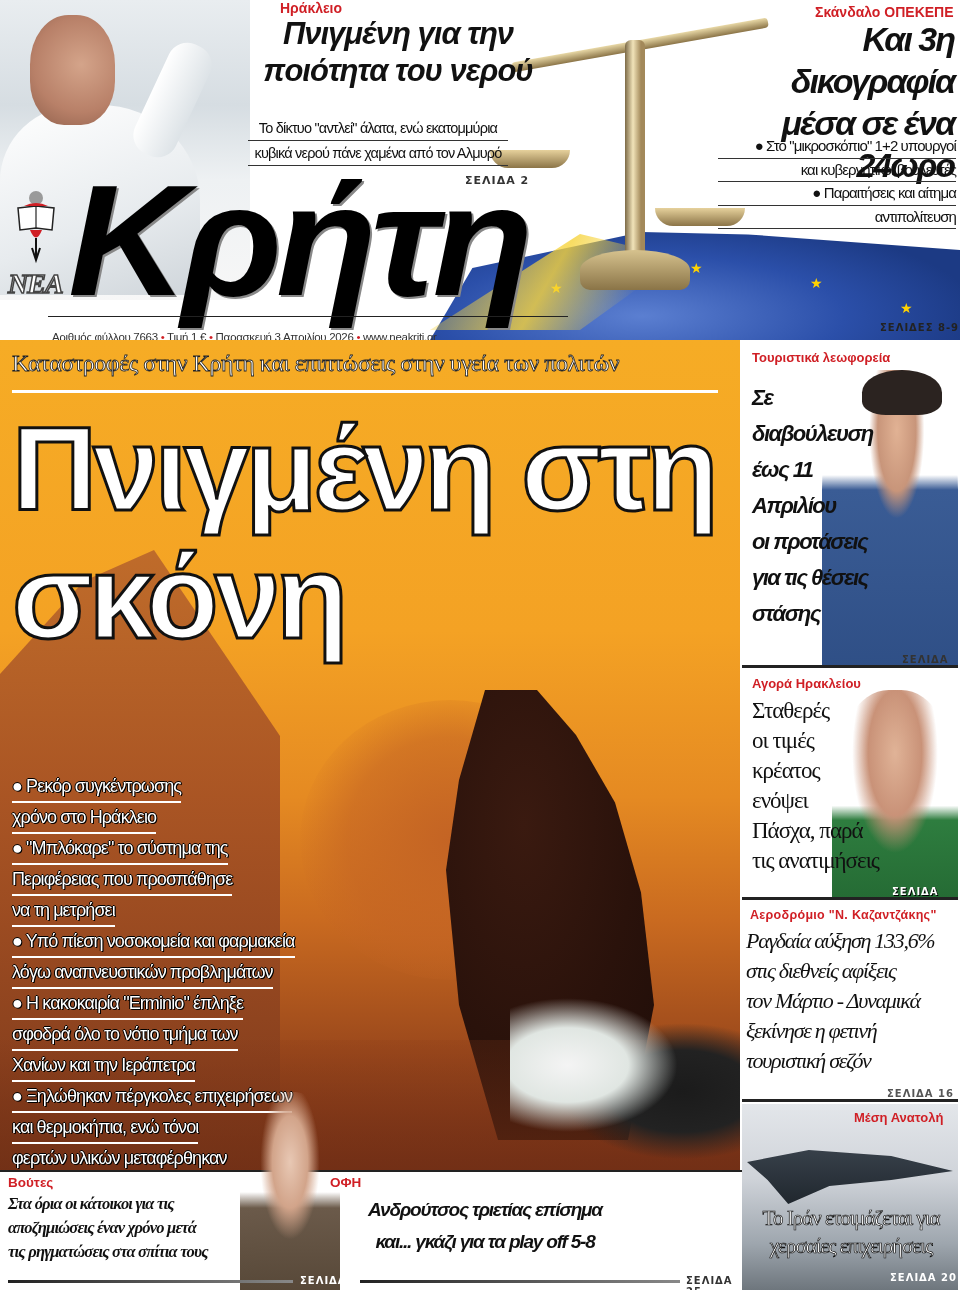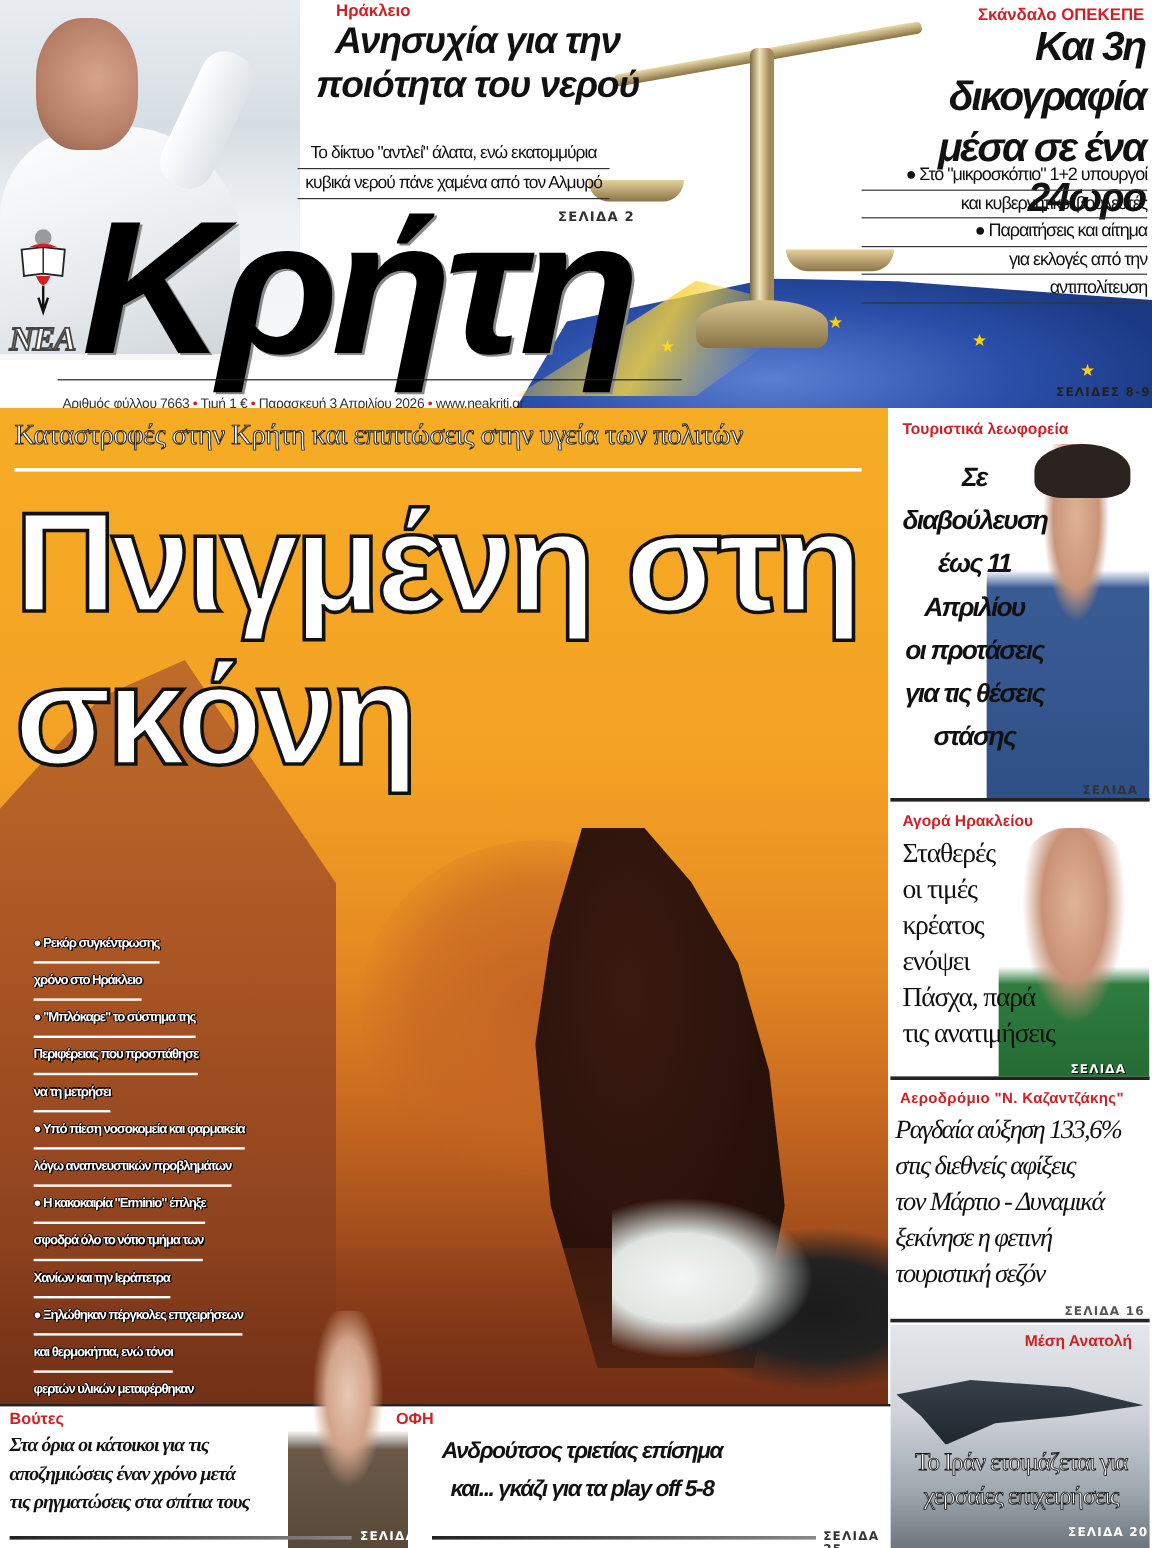--- a/index.html
+++ b/index.html
@@ -77,36 +77,36 @@
     clip-path: polygon(25% 0, 45% 0, 60% 10%, 75% 25%, 85% 45%, 90% 70%, 80% 100%, 30% 100%, 15% 70%, 10% 40%, 15% 20%); }
   #street { left: 0; top: 700px; width: 740px; height: 130px;
     background: linear-gradient(180deg, rgba(140,60,25,.2), rgba(110,45,20,.7)); }
   #footballers { left: 510px; top: 655px; width: 230px; height: 175px;
     background: radial-gradient(ellipse at 25% 40%, #f4f4f4 0%, #e0e6e2 25%, transparent 45%),
                 radial-gradient(ellipse at 75% 55%, #1b1b1b 0%, #222 30%, transparent 50%); }
   #main-kicker { left: 12px; top: 10px; width: 706px; font-family: "Liberation Serif", serif; font-size: 24px; color: #fff;
     -webkit-text-stroke: 0.8px #222; letter-spacing: -0.5px; white-space: nowrap; border-bottom: 3px solid #fff; padding-bottom: 13px; }
   #main-headline { left: 12px; top: 65px; width: 720px; font-family: "Liberation Sans", sans-serif; font-weight: bold;
     font-size: 118px; line-height: 128px; color: #fff; -webkit-text-stroke: 3px #111; letter-spacing: -4px; }
-  #main-bullets { left: 28px; top: 432px; width: 290px; font-size: 11px; line-height: 29px; color: #fff; letter-spacing: -0.9px;
-    text-shadow: 1px 1px 0 #000, -1px 0 0 #000, 0 -1px 0 #000, 1px 0 0 #000; font-weight: bold; }
+  #main-bullets { left: 12px; top: 432px; width: 290px; font-size: 18px; line-height: 29px; color: #fff; letter-spacing: -0.9px;
+    text-shadow: 1px 1px 0 #000, -1px 0 0 #000, 0 -1px 0 #000, 1px 0 0 #000; }
   #main-bullets span { display: block; border-bottom: 2px solid #fff; width: fit-content; }
   #main-ref { left: 140px; top: 839px; color: #fff; font-size: 11px; }
 
   
   #sidebar { left: 742px; top: 340px; width: 218px; height: 950px; background: #fff; }
   .side-box { position: absolute; left: 0; width: 216px; overflow: hidden; border-bottom: 3px solid #222; }
   #box-buses { top: 0; height: 328px; }
   #buses-photo { left: 80px; top: 30px; width: 136px; height: 300px;
     background: radial-gradient(ellipse at 55% 20%, #e1b294 0%, #c8957a 18%, transparent 26%),
                 linear-gradient(180deg, transparent 0%, transparent 35%, #3a5c95 40%, #2f4f86 100%);
     border-radius: 40% 40% 0 0; }
   #buses-hair { left: 120px; top: 30px; width: 80px; height: 45px; border-radius: 50% 50% 30% 30%; background: #2b2320; }
   #buses-kicker { left: 10px; top: 10px; font-size: 13px; }
-  #buses-headline { left: 10px; top: 40px; width: 120px; font-size: 22px; line-height: 36px; letter-spacing: -1.5px; text-align: center; }
+  #buses-headline { left: 10px; top: 40px; width: 120px; font-size: 22px; line-height: 36px; letter-spacing: -1.5px; }
   #buses-ref { left: 160px; top: 314px; font-size: 10px; }
 
   #box-market { top: 330px; height: 230px; }
   #market-photo { left: 90px; top: 20px; width: 126px; height: 210px;
     background: radial-gradient(ellipse at 50% 30%, #e0b397 0%, #c99278 30%, transparent 48%),
                 linear-gradient(180deg, transparent 0%, transparent 55%, #2e7d3f 62%, #256b34 100%);
     border-radius: 45% 45% 0 0; }
   #market-kicker { left: 10px; top: 6px; font-size: 13px; }
   #market-headline { left: 10px; top: 26px; width: 150px; font-family: "Liberation Serif", serif; font-size: 23px; line-height: 30px; letter-spacing: -1px; }
   #market-ref { left: 150px; top: 216px; font-size: 10px; color: #fff; text-shadow: 1px 1px 0 #000; }
@@ -159,34 +159,33 @@
   </div>
   <div id="eu-yellow" class="abs"></div>
   <div id="scales-photo" class="abs"></div>
   <div id="scale-beam" class="abs"></div>
   <div id="scale-pole" class="abs"></div>
   <div id="scale-base" class="abs"></div>
   <div id="pan-left" class="abs"></div>
   <div id="pan-right" class="abs"></div>
 
   <div id="kicker-heraklion" class="abs kicker">Ηράκλειο</div>
-  <div id="headline-water" class="abs cond">Ανησυχία για την ποιότητα του νερού</div>
+  <div id="headline-water" class="abs cond">Πνιγμένη για την ποιότητα του νερού</div>
   <div id="sub-water" class="abs">
     <span>Το δίκτυο "αντλεί" άλατα, ενώ εκατομμύρια</span>
     <span>κυβικά νερού πάνε χαμένα από τον Αλμυρό</span>
   </div>
   <div id="ref-water" class="abs page-ref">ΣΕΛΙΔΑ 2</div>
 
   <div id="kicker-opekepe" class="abs kicker">Σκάνδαλο ΟΠΕΚΕΠΕ</div>
   <div id="headline-opekepe" class="abs cond">Και 3η δικογραφία μέσα σε ένα 24ωρο</div>
   <div id="bullets-opekepe" class="abs">
     <span>● Στο "μικροσκόπιο" 1+2 υπουργοί</span>
     <span>και κυβερνητικοί βουλευτές</span>
     <span>● Παραιτήσεις και αίτημα</span>
-    <span>για εκλογές από την</span>
     <span>αντιπολίτευση</span>
   </div>
   <div id="ref-opekepe" class="abs page-ref">ΣΕΛΙΔΕΣ 8-9</div>
 
   <svg id="logo-icon" class="abs" viewBox="0 0 44 75">
     <circle cx="22" cy="8" r="7" fill="#9a9a9a"></circle>
     <path d="M4 18 L22 16 L40 18 L38 40 L22 38 L6 40 Z" fill="#fff" stroke="#222" stroke-width="1.5"></path>
     <line x1="22" y1="16" x2="22" y2="38" stroke="#222" stroke-width="1.2"></line>
     <path d="M10 16 Q22 10 34 16" fill="#d01f25"></path>
     <path d="M16 40 Q22 55 28 40 Z" fill="#d01f25"></path>

